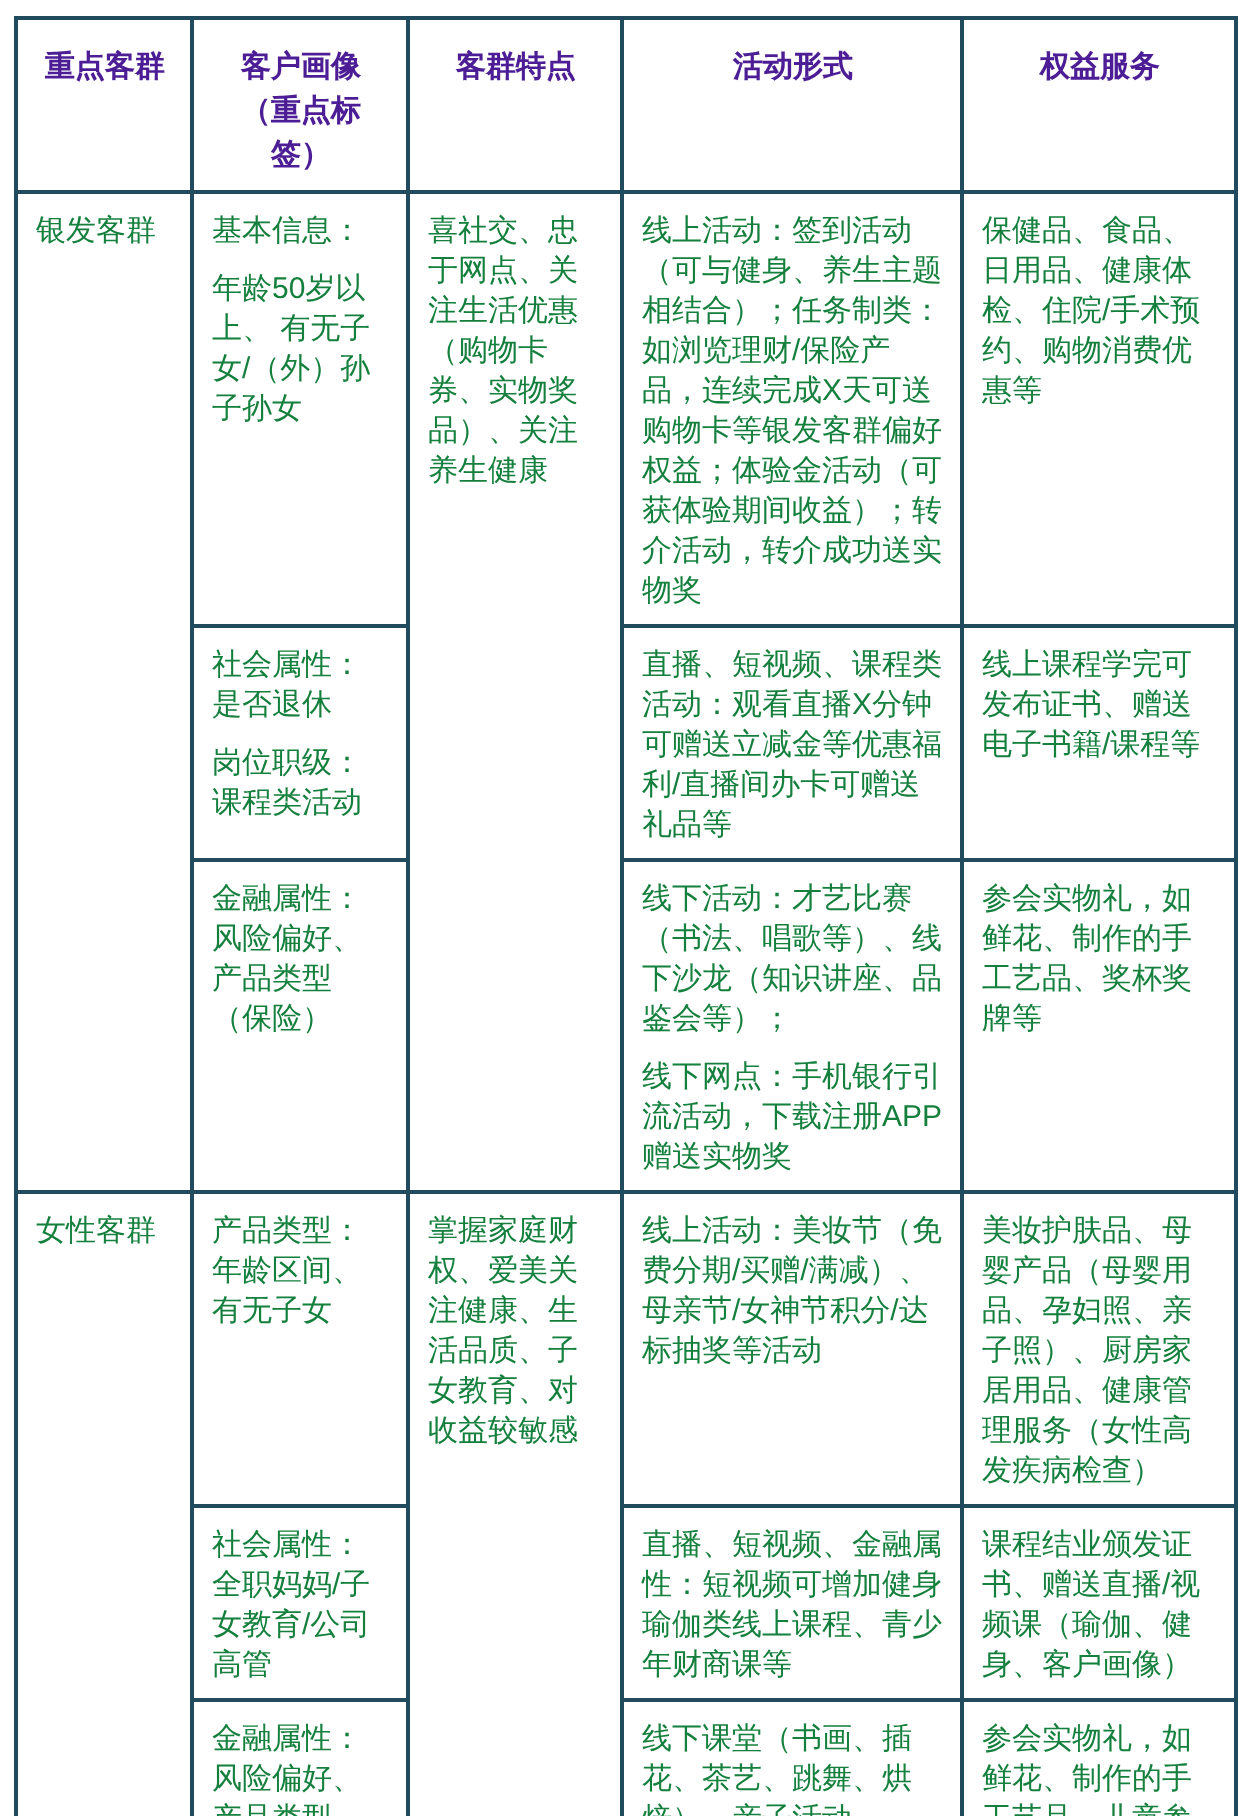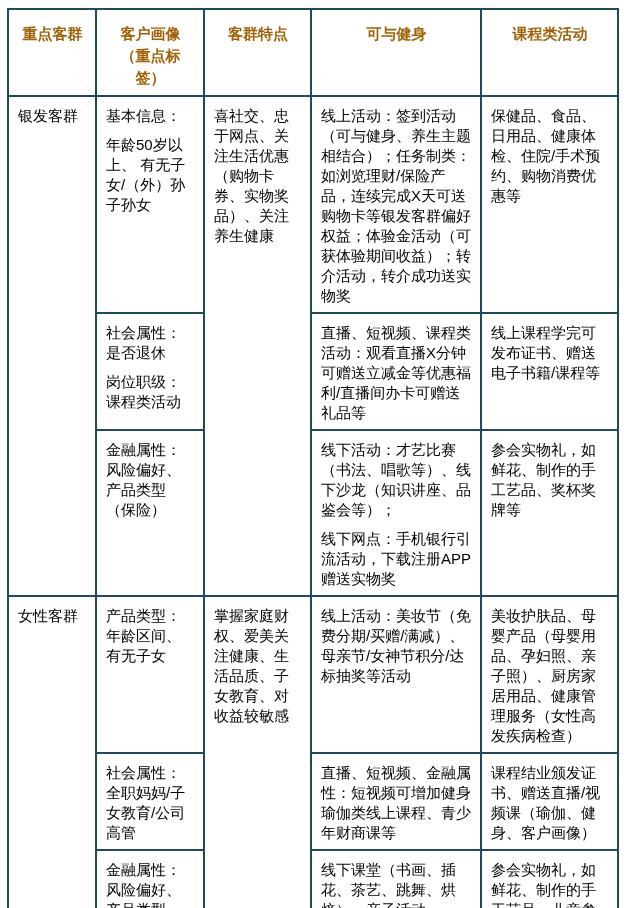--- a/index.html
+++ b/index.html
@@ -20,28 +20,28 @@
     table-layout: fixed;
     margin: 8px 0 0 7px;
     width: 610px;
   }
   table.seg-table td, table.seg-table th {
     border: 2px solid #204a5e;
     vertical-align: top;
     padding: 9px 8px 6px 9px;
     font-size: 15px;
     line-height: 20px;
-    color: #000000;
+    color: #15803d;
     font-weight: normal;
     text-align: left;
     overflow: hidden;
   }
   table.seg-table th {
     font-weight: bold;
-    color: #a16207;
+    color: #4c1d95;
     text-align: center;
     padding-top: 13px;
     line-height: 22px;
   }
   table.seg-table p {
     margin: 0 0 9px 0;
   }
   table.seg-table p:last-child {
     margin-bottom: 0;
   }
@@ -66,24 +66,24 @@
         <span>重点客群</span>
       </th>
       <th>
         <div>客户画像</div>
         <div>（重点标签）</div>
       </th>
       <th>
         <span>客群特点</span>
       </th>
       <th>
-        <span>可与健身</span>
+        <span>活动形式</span>
       </th>
       <th>
-        <span>课程类活动</span>
+        <span>权益服务</span>
       </th>
     </tr>
 
     <tr style="height:200px">
       <td rowspan="3">
         <span>银发客群</span>
       </td>
       <td>
         <p>基本信息：</p>
         <p>年龄50岁以上、 有无子女/（外）孙子孙女</p>

